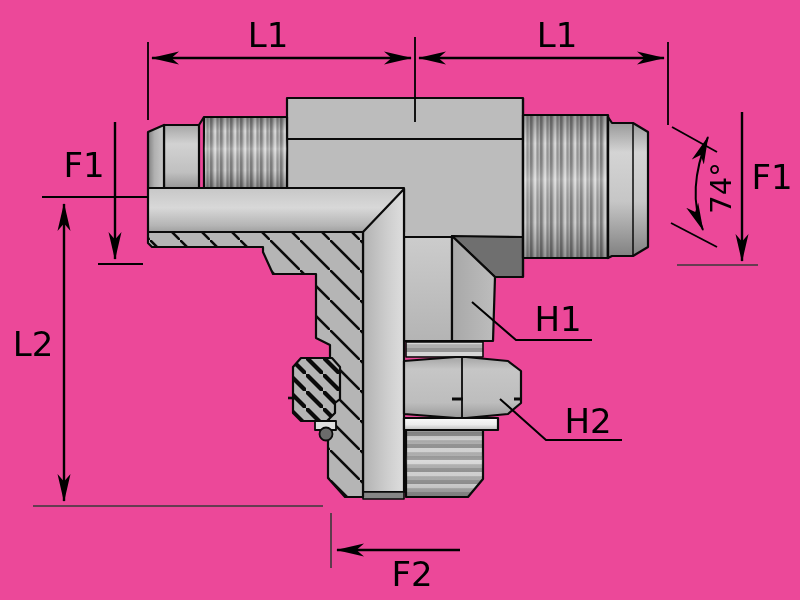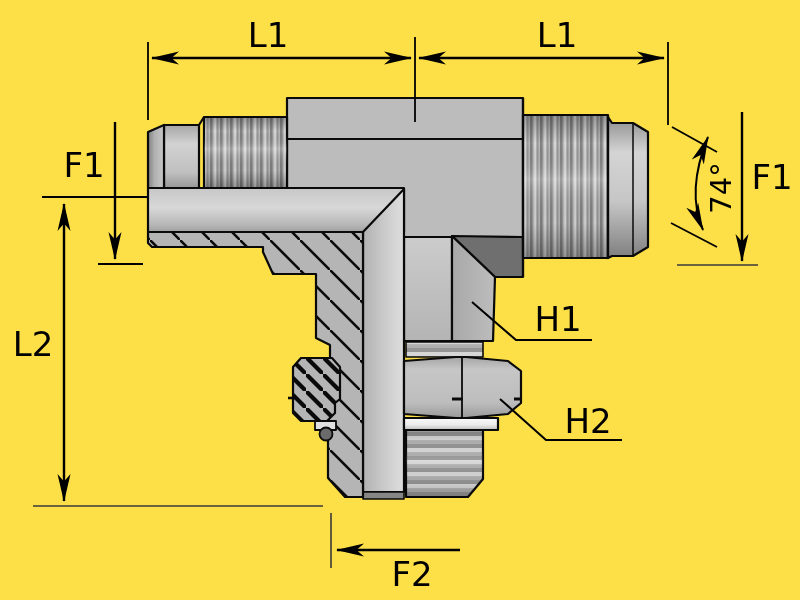--- a/index.html
+++ b/index.html
@@ -1,16 +1,16 @@
 <!DOCTYPE html>
 <html><head>
 <meta charset="utf-8">
 <style>
   html,body{margin:0;padding:0;background:#ffffff;}
-  .stage{width:800px;height:600px;position:relative;background:#fde047;overflow:hidden;}
+  .stage{width:800px;height:600px;position:relative;background:#ec4899;overflow:hidden;}
   svg{display:block;}
   text{font-family:"DejaVu Sans","Liberation Sans",sans-serif;fill:#000000;}
   .dim-label{font-size:34px;}
   .angle-label{font-size:29px;}
 </style>
 </head>
 <body>
 
 <div class="stage">
 <svg width="800" height="600" viewBox="0 0 800 600">

